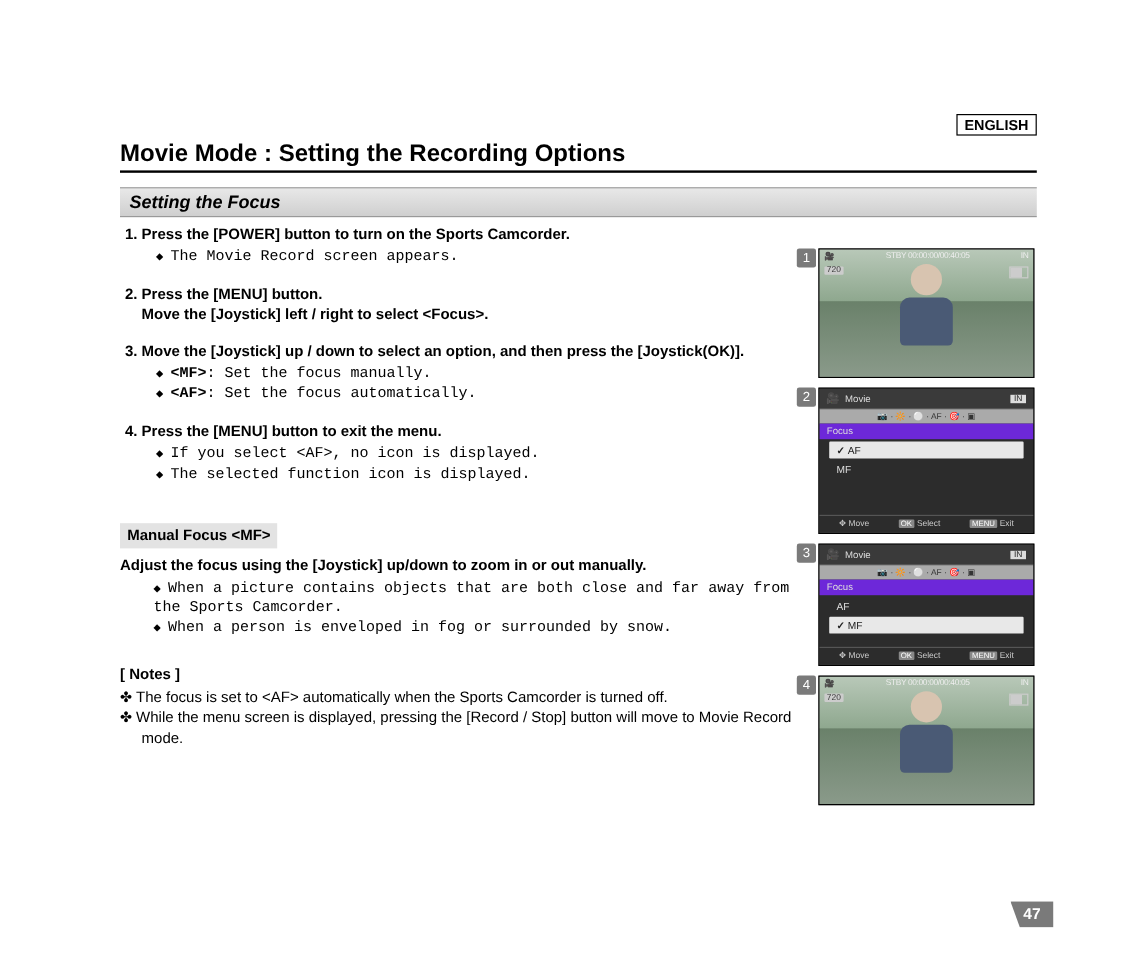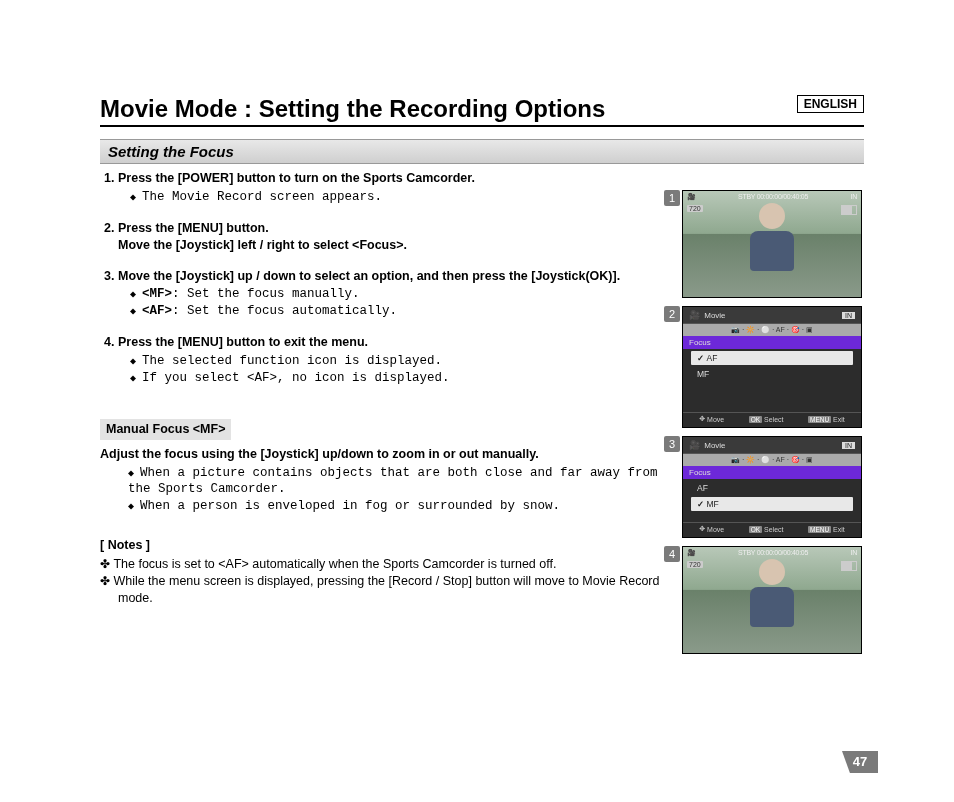--- a/index.html
+++ b/index.html
@@ -24,21 +24,22 @@
     position: absolute;
     top: 0;
     right: 0;
     border: 1.5px solid #000;
     padding: 1px 6px;
     font-weight: bold;
     font-size: 12px;
   }
   .chapter-title {
     font-weight: bold;
-    font-size: 24px;
+    font-size: 20px;
+    margin-top: 22px;
     border-bottom: 2.5px solid #000;
     padding-bottom: 2px;
   }
   .section-bar {
     margin-top: 12px;
     background: linear-gradient(#e8e8e8, #cfcfcf);
     border-top: 1px solid #999;
     border-bottom: 1px solid #999;
     padding: 3px 8px;
     font-style: italic;
@@ -220,22 +221,22 @@
         <li>
           <span>Move the [Joystick] up / down to select an option, and then press the [Joystick(OK)].</span>
           <ul class="sub">
             <li><b>&lt;MF&gt;</b><span class="step-body">: Set the focus manually.</span></li>
             <li><b>&lt;AF&gt;</b><span class="step-body">: Set the focus automatically.</span></li>
           </ul>
         </li>
         <li>
           <span>Press the [MENU] button to exit the menu.</span>
           <ul class="sub">
+            <li>If you select &lt;AF&gt;, no icon is displayed.</li>
             <li>The selected function icon is displayed.</li>
-            <li>If you select &lt;AF&gt;, no icon is displayed.</li>
           </ul>
         </li>
       </ol>
 
       <div class="mf-label">Manual Focus &lt;MF&gt;</div>
       <div class="mf-title">Adjust the focus using the [Joystick] up/down to zoom in or out manually.</div>
       <ul class="sub" style="padding-left:28px;">
         <li>When a picture contains objects that are both close and far away from the Sports Camcorder.</li>
         <li>When a person is enveloped in fog or surrounded by snow.</li>
       </ul>

